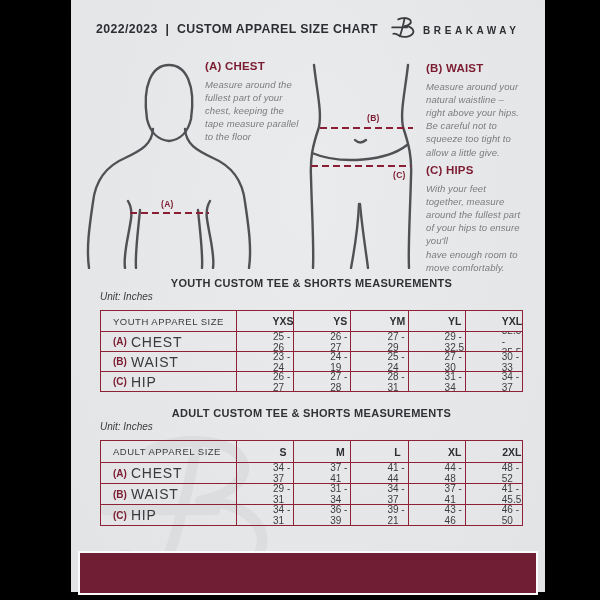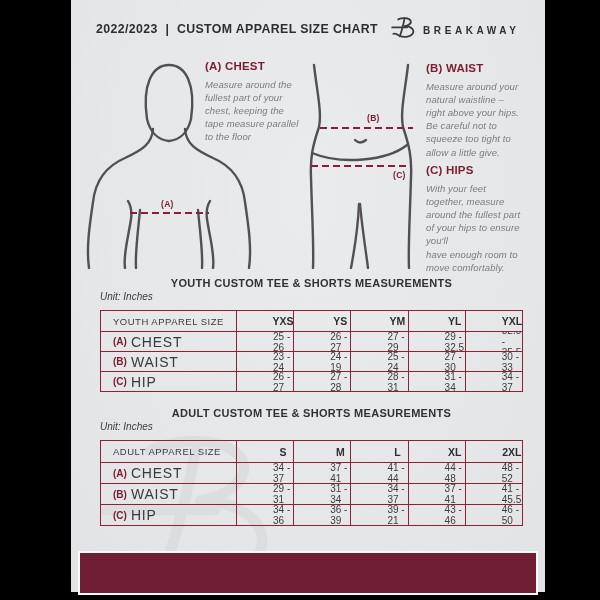--- a/index.html
+++ b/index.html
@@ -232,21 +232,21 @@
         <div class="tcell">31 - 34</div>
         <div class="tcell">34 - 37</div>
         <div class="tcell">37 - 41</div>
         <div class="tcell">41 - 45.5</div>
       </div>
       <div class="trow">
         <div class="tcell first">
           <span class="key">(C)</span>
           <span class="rowlabel">HIP</span>
         </div>
-        <div class="tcell">34 - 36</div>
+        <div class="tcell">34 - 31</div>
         <div class="tcell">36 - 39</div>
         <div class="tcell">39 - 21</div>
         <div class="tcell">43 - 46</div>
         <div class="tcell">46 - 50</div>
       </div>
     </div>
 
   <div class="footer-bar"></div>
 </div>
 

